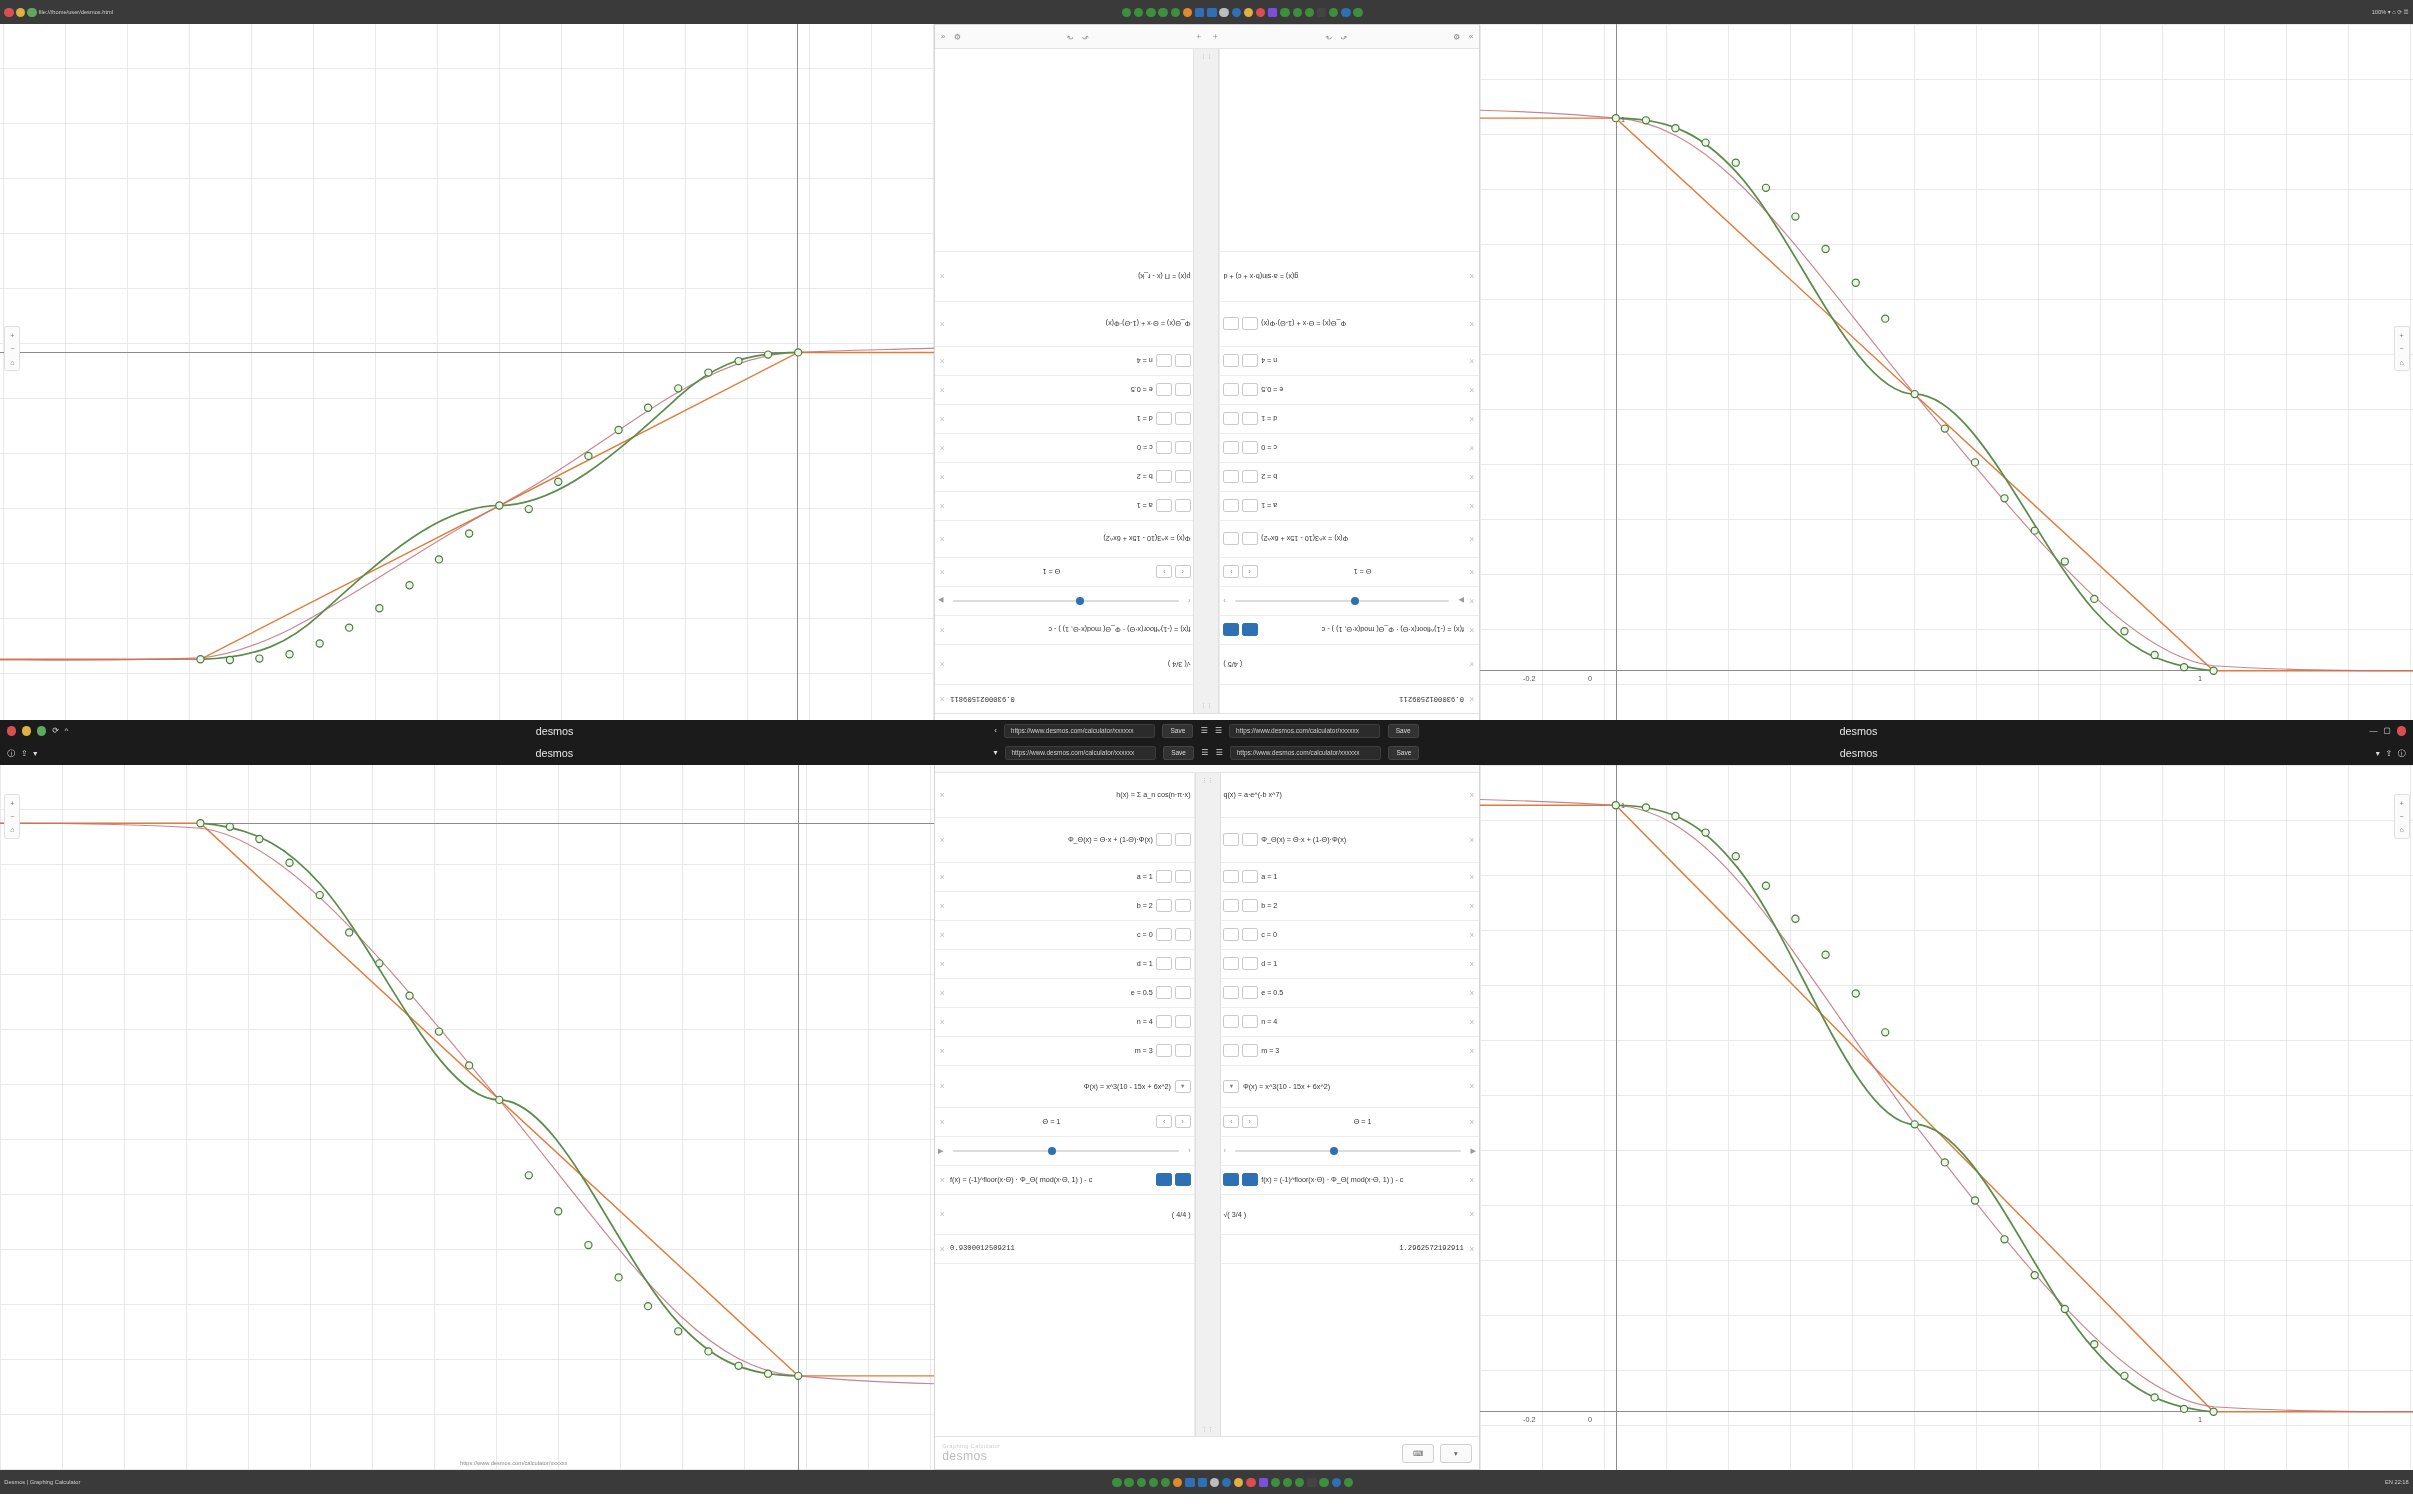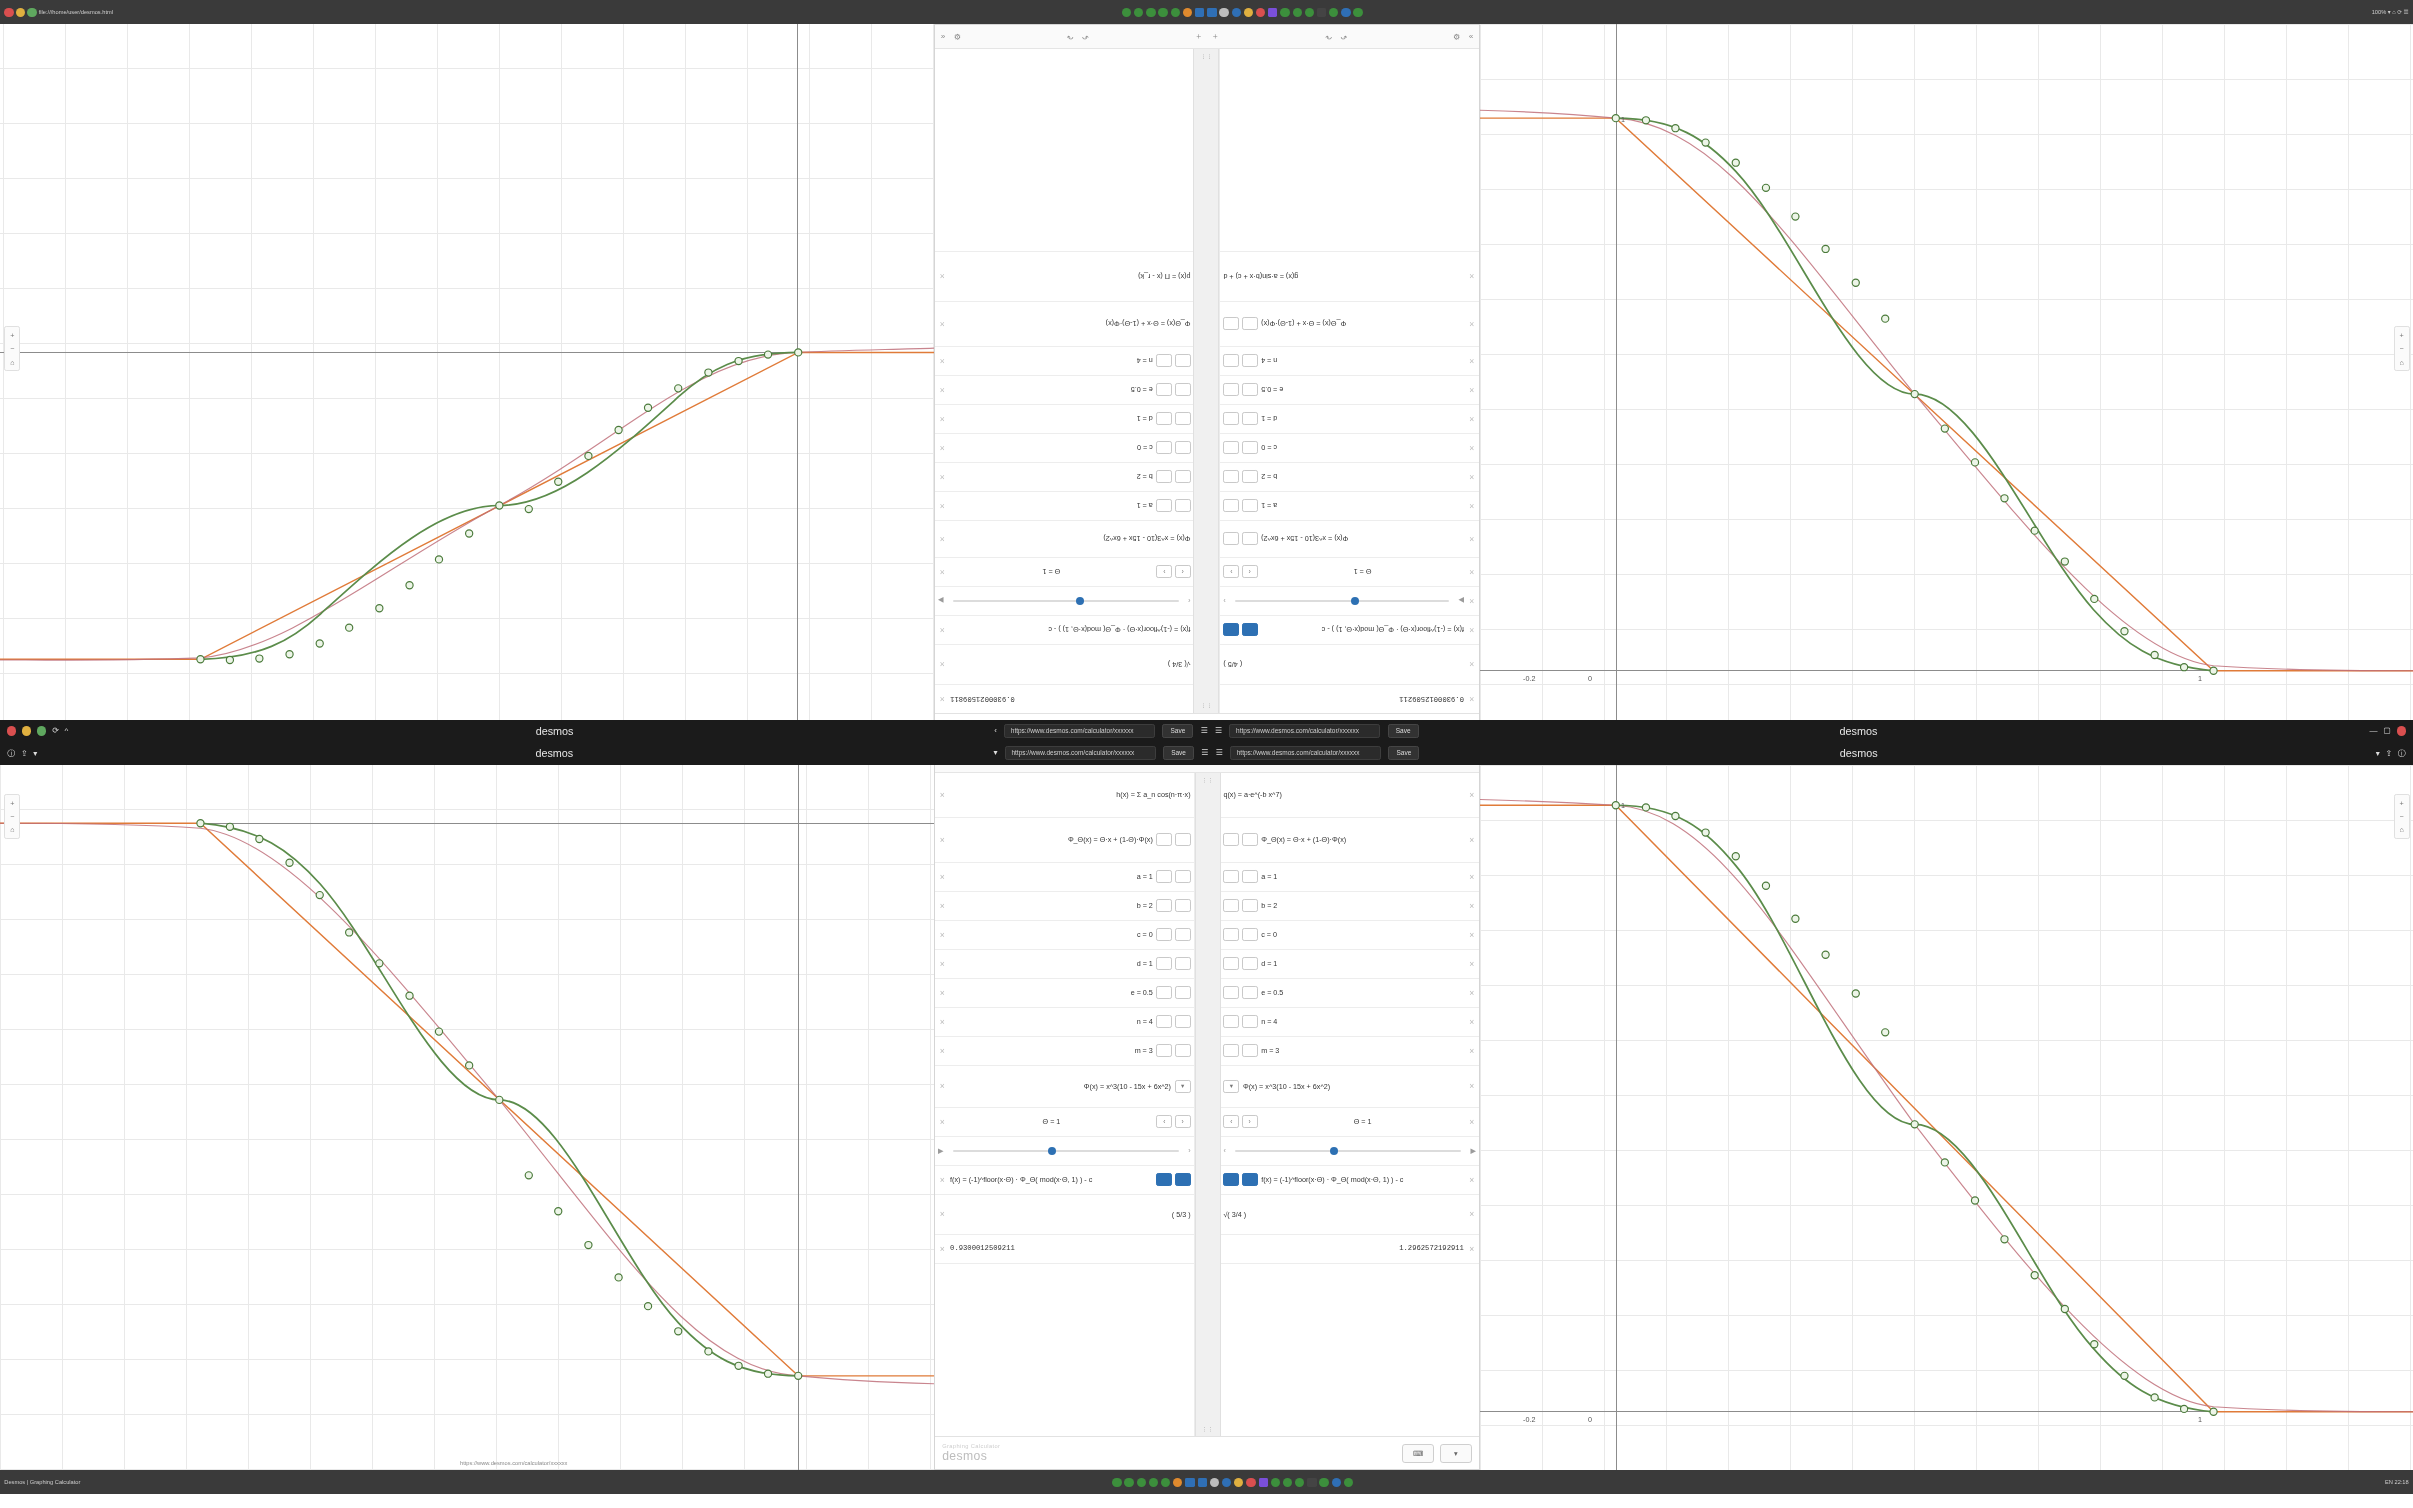--- a/index.html
+++ b/index.html
@@ -715,21 +715,21 @@
           <div class="expr">
             <span class="x">×</span>
             <span class="content">f(x) = (-1)^floor(x·Θ) · Φ_Θ( mod(x·Θ, 1) ) - c</span>
             <span class="ctrls">
                 <span class="chip blue"></span>
                 <span class="chip blue"></span>
               </span>
           </div>
           <div class="expr" style="min-height:40px">
             <span class="x">×</span>
-            <span class="content right">( 5/3 )</span>
+            <span class="content right">( 4/4 )</span>
           </div>
           <div class="expr">
             <span class="x">×</span>
             <span class="content mono">0.9300012509211</span>
           </div>
         </div>
 
         <div class="midstrip">
           <span>⋮⋮</span>
           <span>⋮⋮</span>

